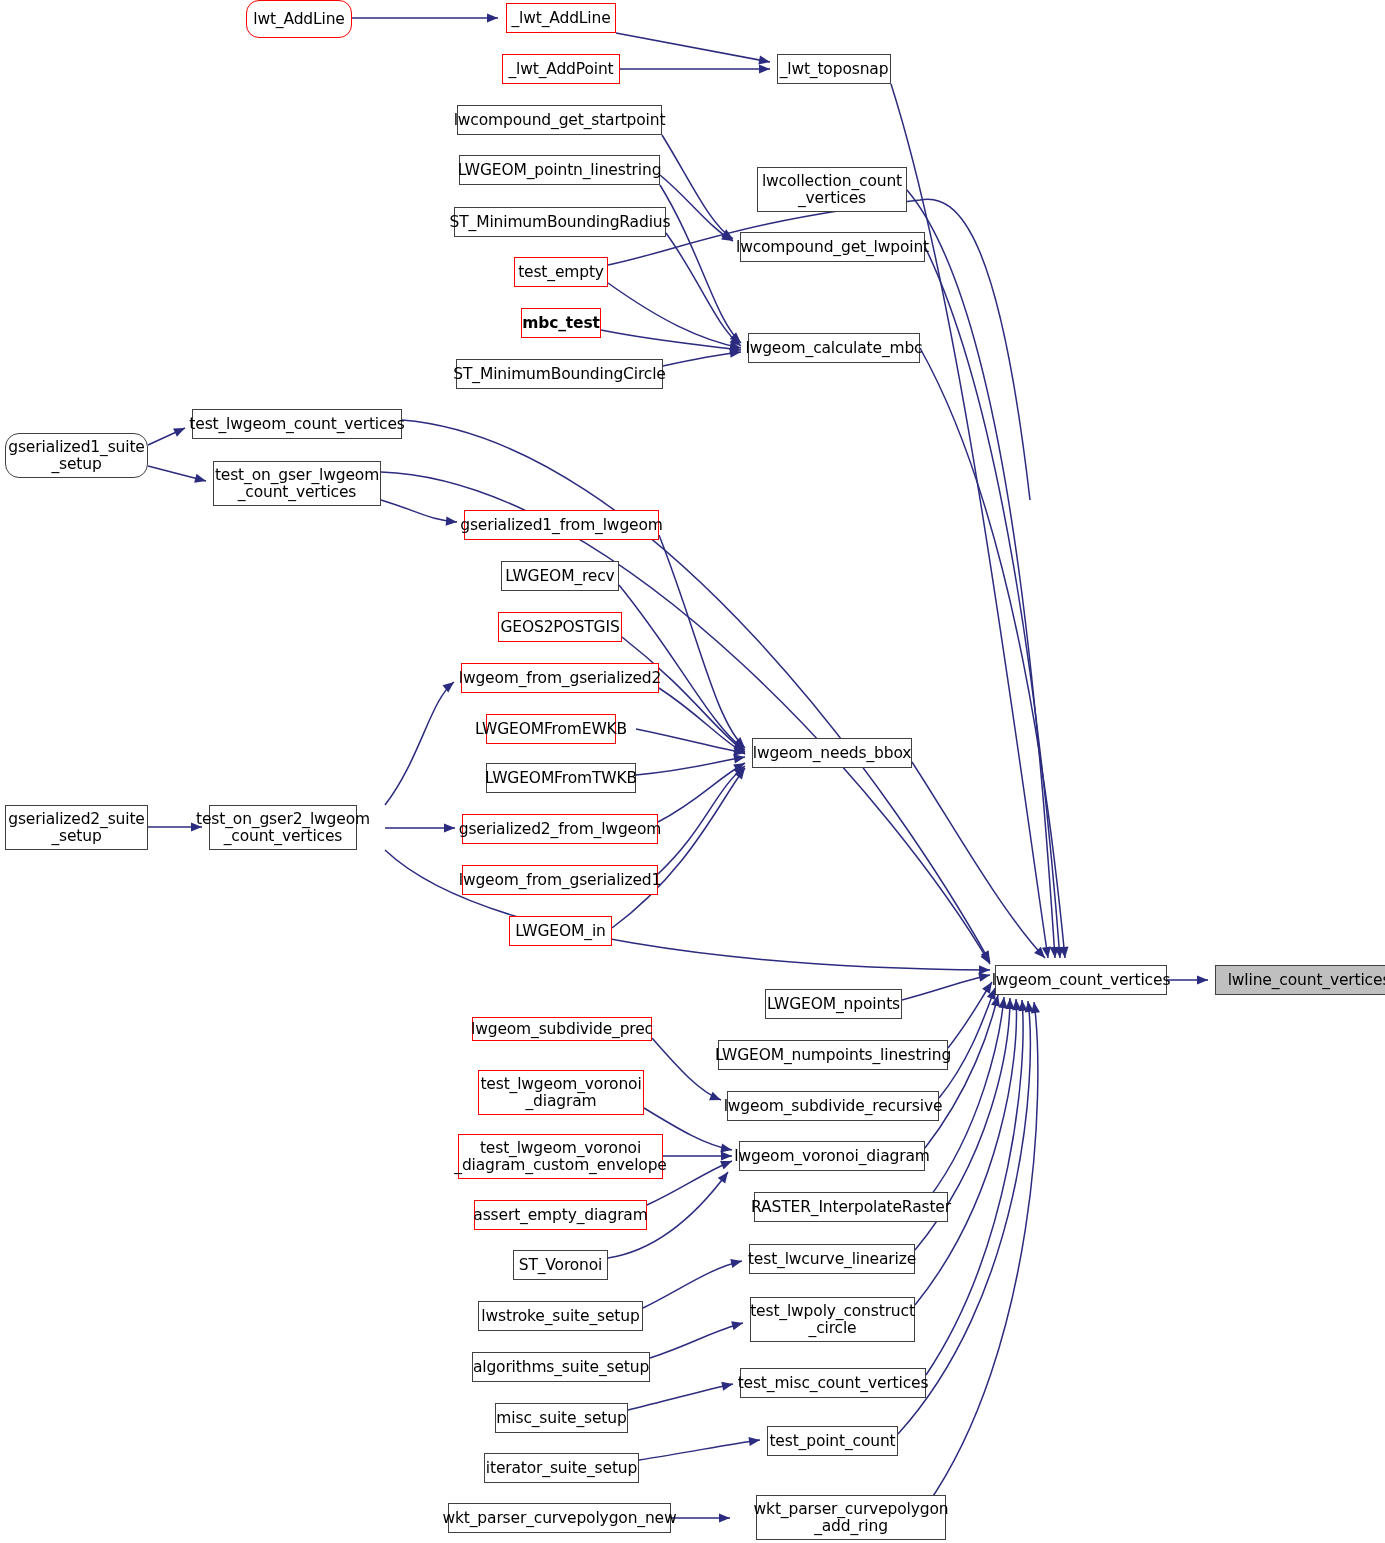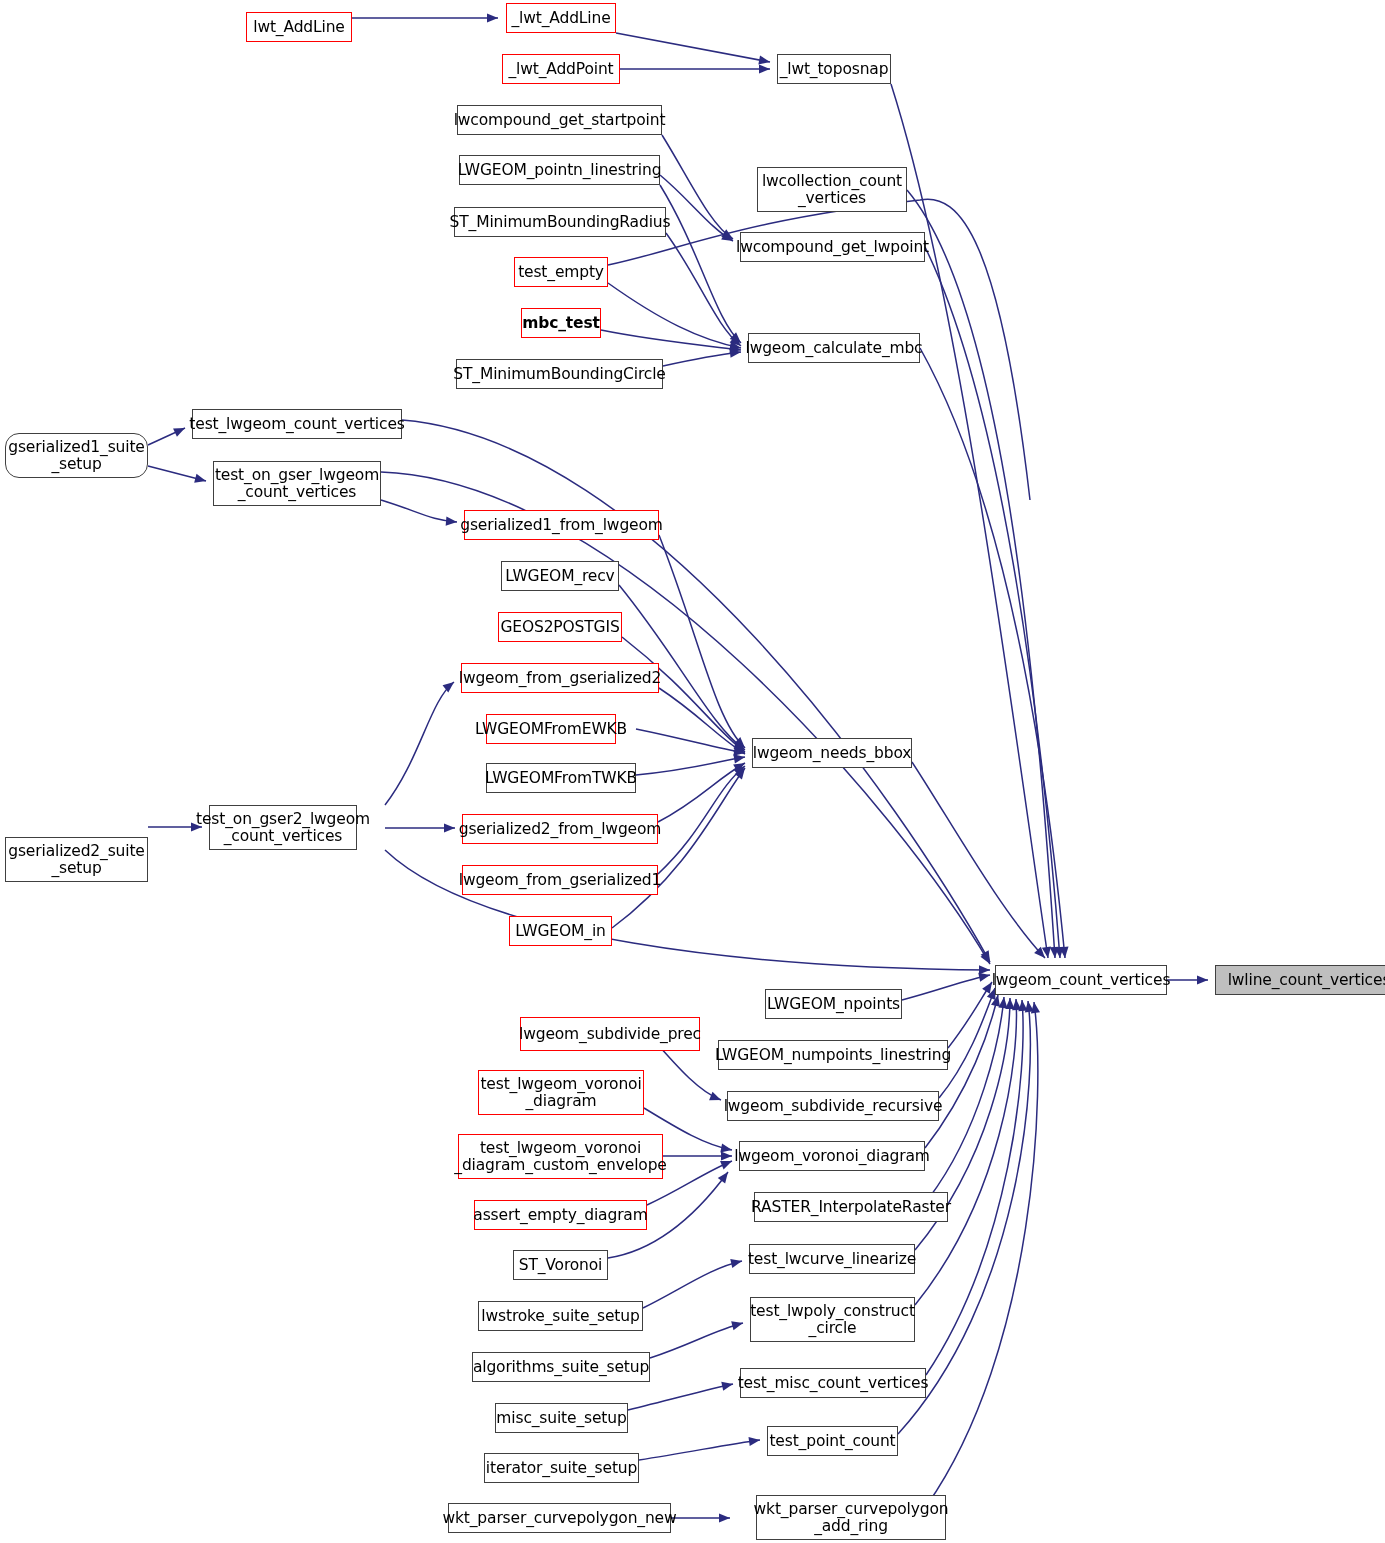--- a/index.html
+++ b/index.html
@@ -124,21 +124,21 @@
       <path d="M639,1460 C690,1452 730,1444 760,1440" class="edge"></path>
       <polygon points="760,1440 749.7206365127572,1446.0410832056132 748.4802386678787,1436.925085553879" class="arrowhead"></polygon>
       <path d="M671,1518 L730,1518" class="edge"></path>
       <polygon points="730,1518 719,1522.6 719,1513.4" class="arrowhead"></polygon>
       <path d="M927,1505 C1035,1350 1046,1090 1034,1002" class="edge"></path>
       <polygon points="1034,1002 1040.0037294942153,1012.3012247893291 1030.8832892798423,1013.5085235493896" class="arrowhead"></polygon>
       <path d="M1167,980 L1208,980" class="edge"></path>
       <polygon points="1208,980 1197,984.6 1197,975.4" class="arrowhead"></polygon>
     </svg>
   <div id="nodes">
-      <div class="nodebox red" style="left: 246px; top: 12px; width: 106px; height: 30px;">lwt_AddLine</div>
+      <div class="nodebox red" style="left: 246px; top: 0; width: 106px; height: 38px; border-radius: 13px;">lwt_AddLine</div>
       <div class="nodebox red" style="left: 506px; top: 3px; width: 110px; height: 30px;">_lwt_AddLine</div>
       <div class="nodebox red" style="left: 502px; top: 54px; width: 118px; height: 30px;">_lwt_AddPoint</div>
       <div class="nodebox" style="left: 777px; top: 54px; width: 114px; height: 30px;">_lwt_toposnap</div>
       <div class="nodebox" style="left: 457px; top: 105px; width: 205px; height: 30px;">lwcompound_get_startpoint</div>
       <div class="nodebox" style="left: 459px; top: 155px; width: 201px; height: 30px;">LWGEOM_pointn_linestring</div>
       <div class="nodebox" style="left: 757px; top: 167px; width: 150px; height: 45px;">lwcollection_count
 _vertices</div>
       <div class="nodebox" style="left: 454px; top: 207px; width: 212px; height: 30px;">ST_MinimumBoundingRadius</div>
       <div class="nodebox" style="left: 740px; top: 232px; width: 185px; height: 30px;">lwcompound_get_lwpoint</div>
       <div class="nodebox red" style="left: 514px; top: 257px; width: 94px; height: 30px;">test_empty</div>
@@ -150,31 +150,31 @@
 _setup</div>
       <div class="nodebox" style="left: 213px; top: 461px; width: 168px; height: 45px;">test_on_gser_lwgeom
 _count_vertices</div>
       <div class="nodebox red" style="left: 464px; top: 510px; width: 195px; height: 30px;">gserialized1_from_lwgeom</div>
       <div class="nodebox" style="left: 501px; top: 561px; width: 118px; height: 30px;">LWGEOM_recv</div>
       <div class="nodebox red" style="left: 498px; top: 612px; width: 124px; height: 30px;">GEOS2POSTGIS</div>
       <div class="nodebox red" style="left: 461px; top: 663px; width: 198px; height: 30px;">lwgeom_from_gserialized2</div>
       <div class="nodebox red" style="left: 486px; top: 714px; width: 130px; height: 30px;">LWGEOMFromEWKB</div>
       <div class="nodebox" style="left: 486px; top: 763px; width: 150px; height: 30px;">LWGEOMFromTWKB</div>
       <div class="nodebox" style="left: 752px; top: 738px; width: 160px; height: 30px;">lwgeom_needs_bbox</div>
-      <div class="nodebox" style="left: 5px; top: 837px; width: 143px; height: 45px;">gserialized2_suite
+      <div class="nodebox" style="left: 5px; top: 805px; width: 143px; height: 45px;">gserialized2_suite
 _setup</div>
       <div class="nodebox" style="left: 209px; top: 805px; width: 148px; height: 45px;">test_on_gser2_lwgeom
 _count_vertices</div>
       <div class="nodebox red" style="left: 462px; top: 814px; width: 196px; height: 30px;">gserialized2_from_lwgeom</div>
       <div class="nodebox red" style="left: 462px; top: 865px; width: 196px; height: 30px;">lwgeom_from_gserialized1</div>
       <div class="nodebox red" style="left: 509px; top: 916px; width: 103px; height: 30px;">LWGEOM_in</div>
       <div class="nodebox" style="left: 995px; top: 965px; width: 172px; height: 30px;">lwgeom_count_vertices</div>
       <div class="nodebox target" style="left: 1215px; top: 965px; width: 188px; height: 30px;">lwline_count_vertices</div>
       <div class="nodebox" style="left: 765px; top: 989px; width: 137px; height: 30px;">LWGEOM_npoints</div>
-      <div class="nodebox red" style="left: 472px; top: 1017px; width: 180px; height: 34px; margin-left: 48px;">lwgeom_subdivide_prec</div>
+      <div class="nodebox red" style="left: 472px; top: 1017px; width: 180px; height: 24px;">lwgeom_subdivide_prec</div>
       <div class="nodebox" style="left: 718px; top: 1040px; width: 230px; height: 30px;">LWGEOM_numpoints_linestring</div>
       <div class="nodebox red" style="left: 478px; top: 1070px; width: 166px; height: 45px;">test_lwgeom_voronoi
 _diagram</div>
       <div class="nodebox" style="left: 727px; top: 1091px; width: 212px; height: 30px;">lwgeom_subdivide_recursive</div>
       <div class="nodebox red" style="left: 458px; top: 1134px; width: 205px; height: 45px;">test_lwgeom_voronoi
 _diagram_custom_envelope</div>
       <div class="nodebox" style="left: 739px; top: 1141px; width: 186px; height: 30px;">lwgeom_voronoi_diagram</div>
       <div class="nodebox red" style="left: 474px; top: 1200px; width: 173px; height: 30px;">assert_empty_diagram</div>
       <div class="nodebox" style="left: 754px; top: 1192px; width: 194px; height: 30px;">RASTER_InterpolateRaster</div>
       <div class="nodebox" style="left: 513px; top: 1250px; width: 95px; height: 30px;">ST_Voronoi</div>

